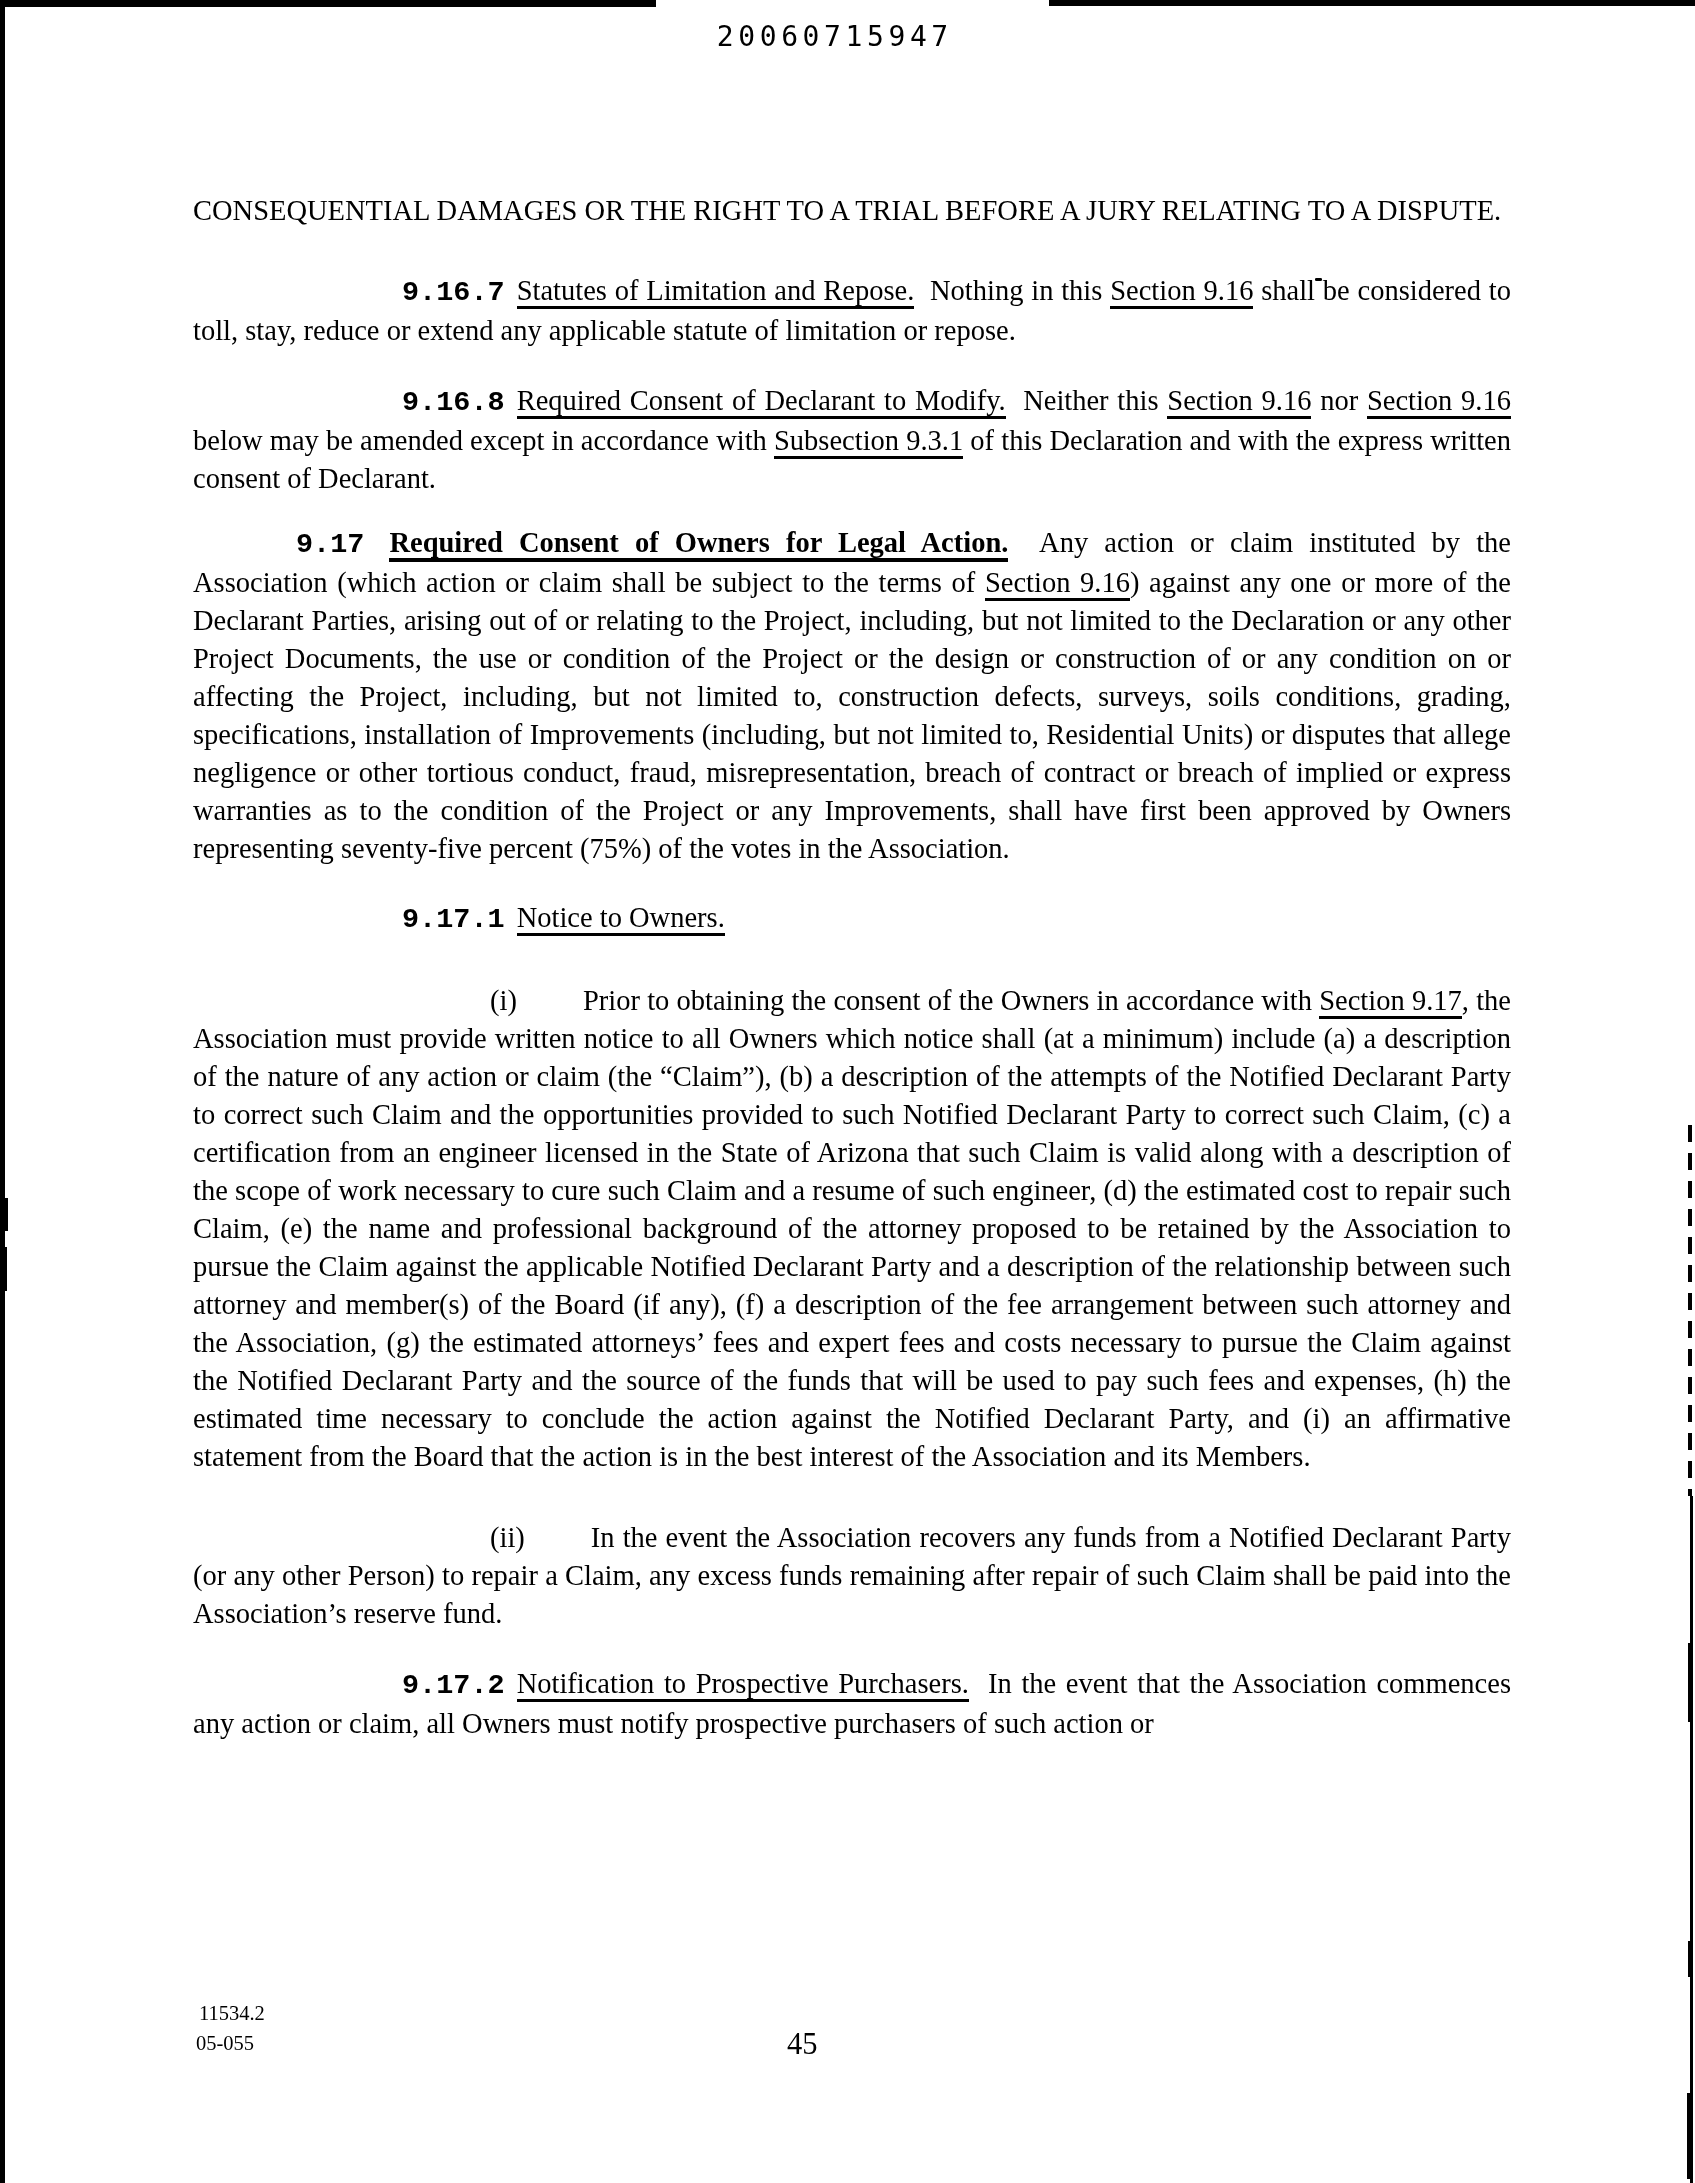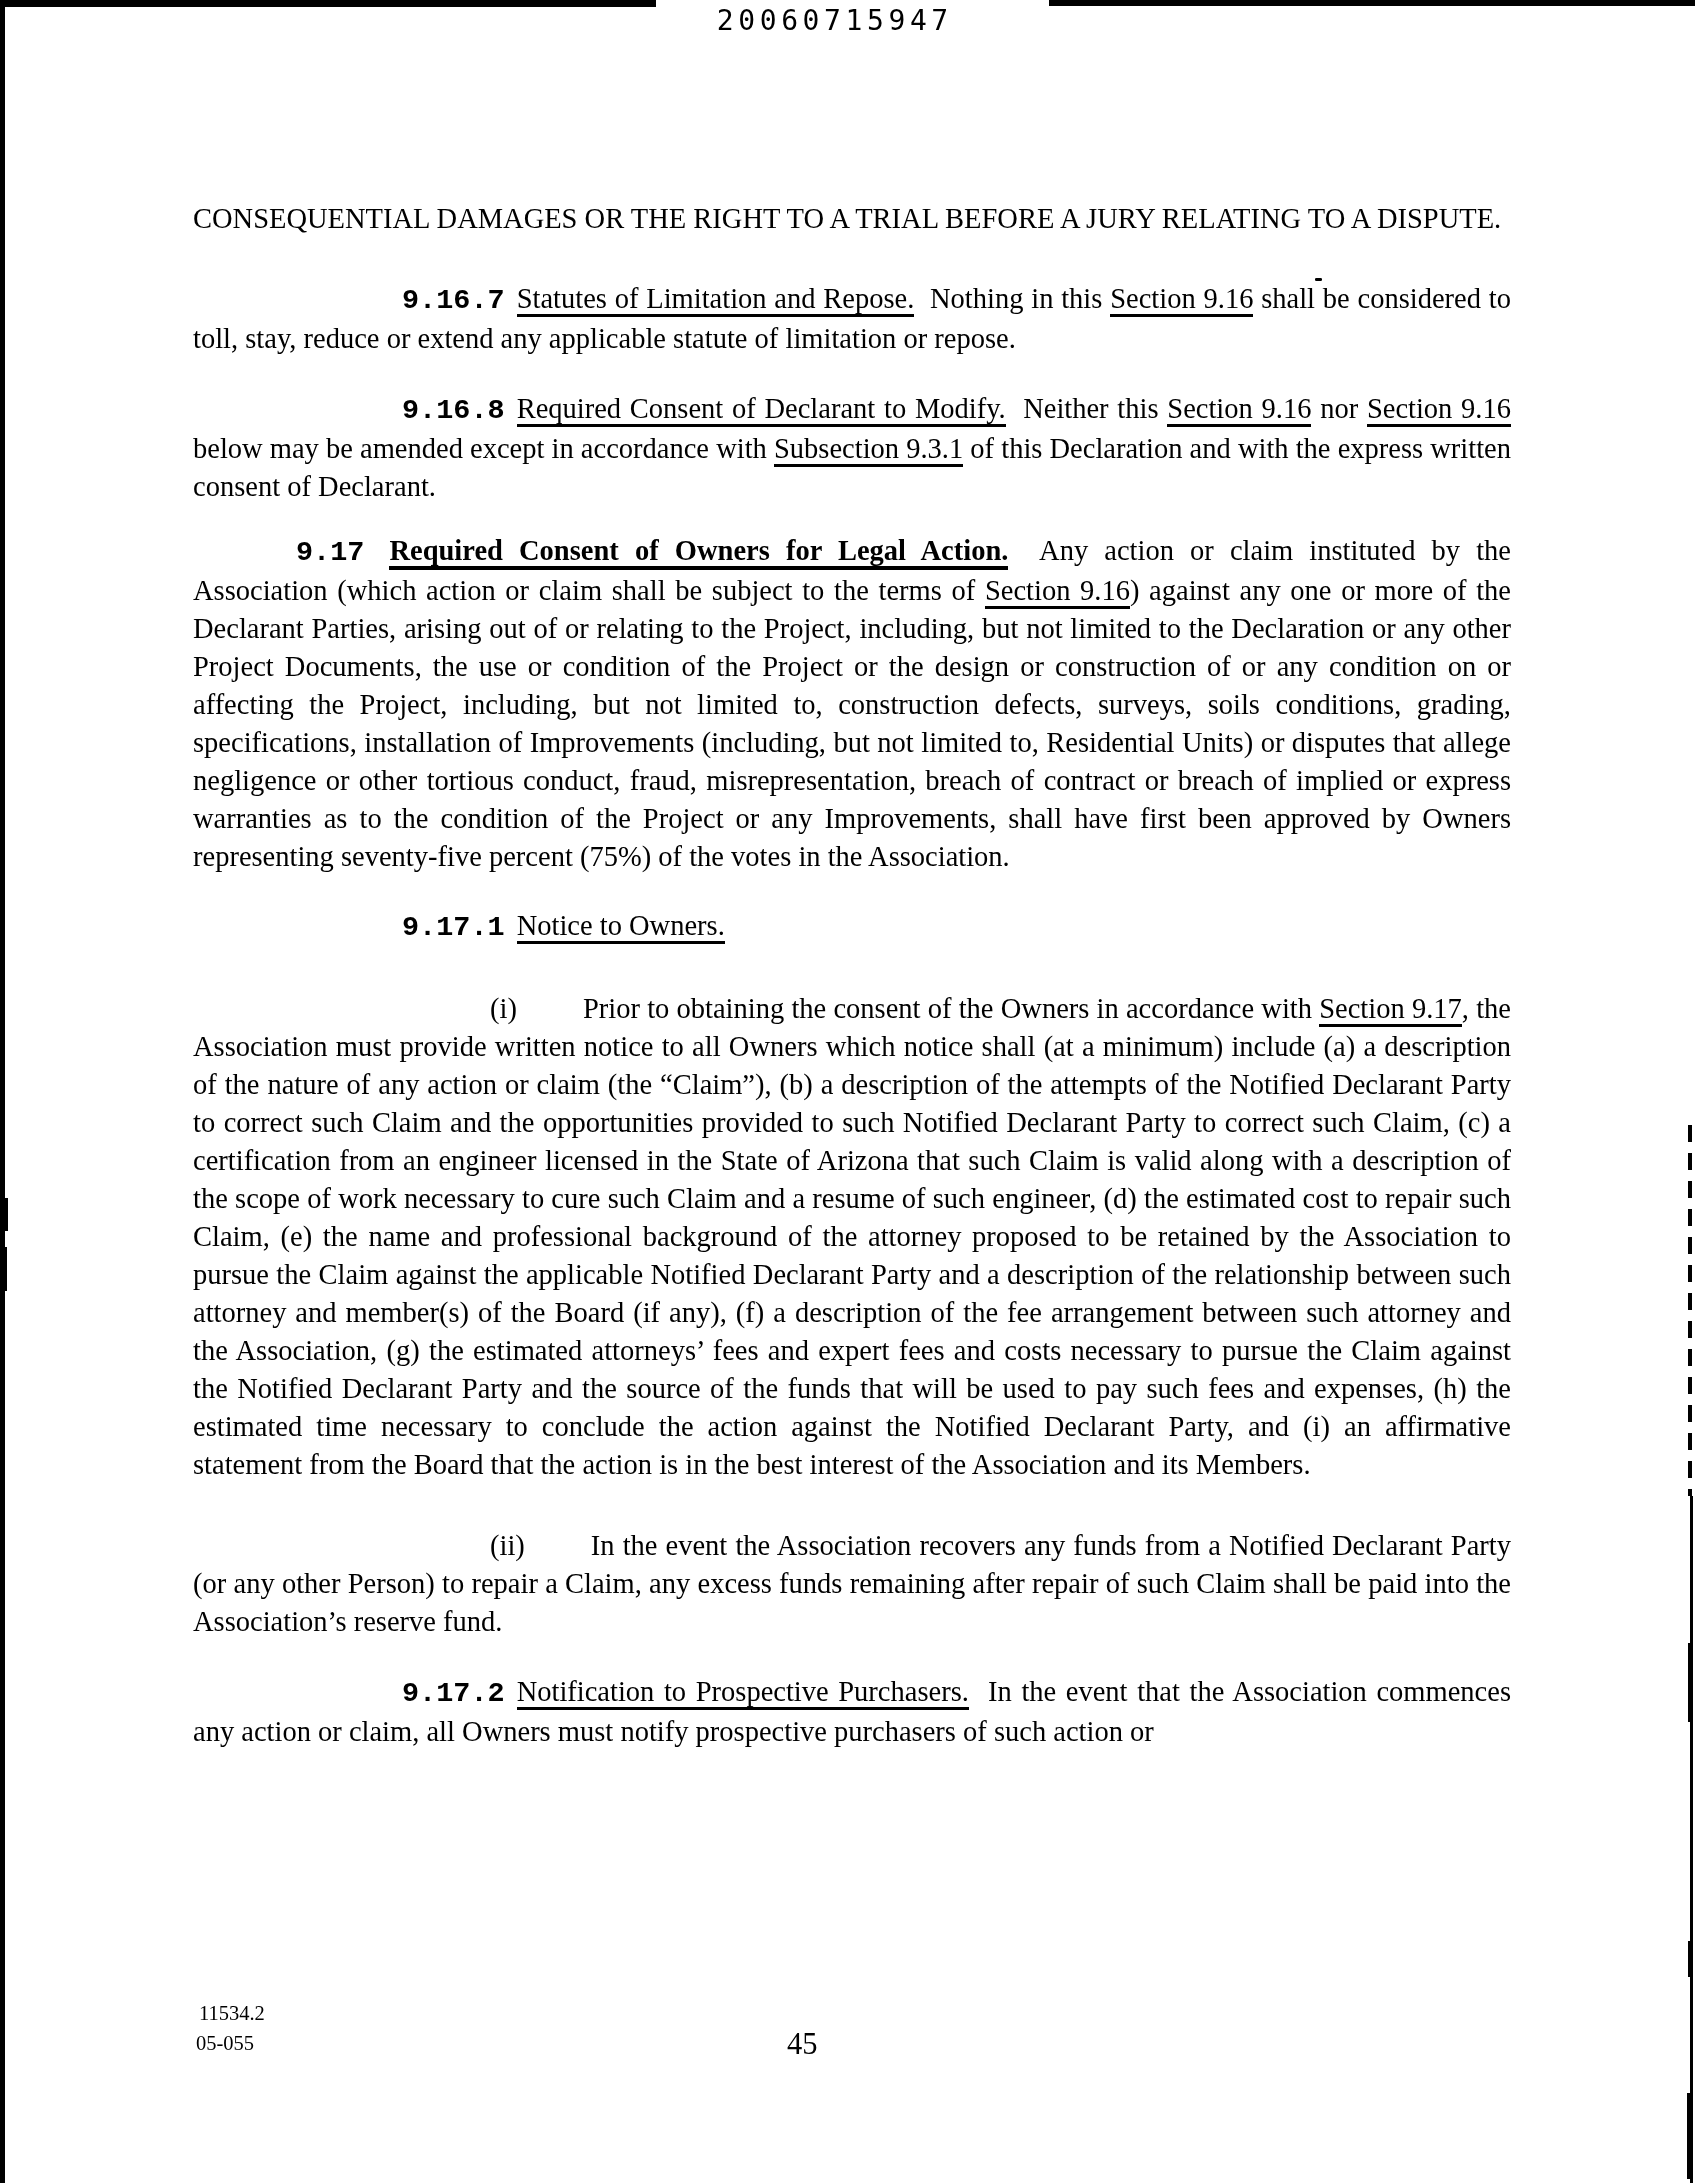--- a/index.html
+++ b/index.html
@@ -20,32 +20,32 @@
   .edge-right-dashed{position:absolute;left:1688px;top:1125px;width:4px;height:371px;
     background:repeating-linear-gradient(to bottom,#000 0 17px,transparent 17px 28px);}
   .edge-right-solid{position:absolute;left:1690px;top:1496px;width:2.6px;height:688px;background:#000;}
   .edge-right-thick1{position:absolute;left:1688px;top:1643px;width:5.3px;height:79px;background:#000;}
   .edge-right-thick2{position:absolute;left:1688px;top:1941px;width:5.3px;height:36px;background:#000;}
   .edge-right-thick3{position:absolute;left:1687px;top:2093px;width:6px;height:86px;background:#000;}
   .speck{position:absolute;left:1315px;top:278px;width:6.6px;height:3.3px;background:#000;border-radius:1.3px;}
 
   
   .header-num{
-    position:absolute;top:4px;left:calc(50% - 13.2px);transform:translateX(-50%);
+    position:absolute;top:20px;left:calc(50% - 13.2px);transform:translateX(-50%);
     font-family:"DejaVu Sans Mono","Liberation Mono",monospace;
     font-size:28px;letter-spacing:4.6px;white-space:nowrap;
   }
 
   
   .content{
     position:absolute;left:193px;top:191px;width:1318px;
     font-size:28.5px;line-height:38px;text-align:justify;
   }
   .para{margin:0;}
-  .caps{margin-top:9px;}
+  .caps{margin-top:1px;}
   .mt-s9167{margin-top:42px;}
   .mt-s9168{margin-top:32px;}
   .mt-s917{margin-top:26px;}
   .mt-s9171{margin-top:31px;}
   .mt-pi{margin-top:31px;}
   .mt-pii{margin-top:32px;}
   .mt-s9172{margin-top:32px;}
   .indent-std{text-indent:209px;}
   .indent-half{text-indent:103px;}
   .indent-rom{text-indent:297px;margin-top:43px;}

